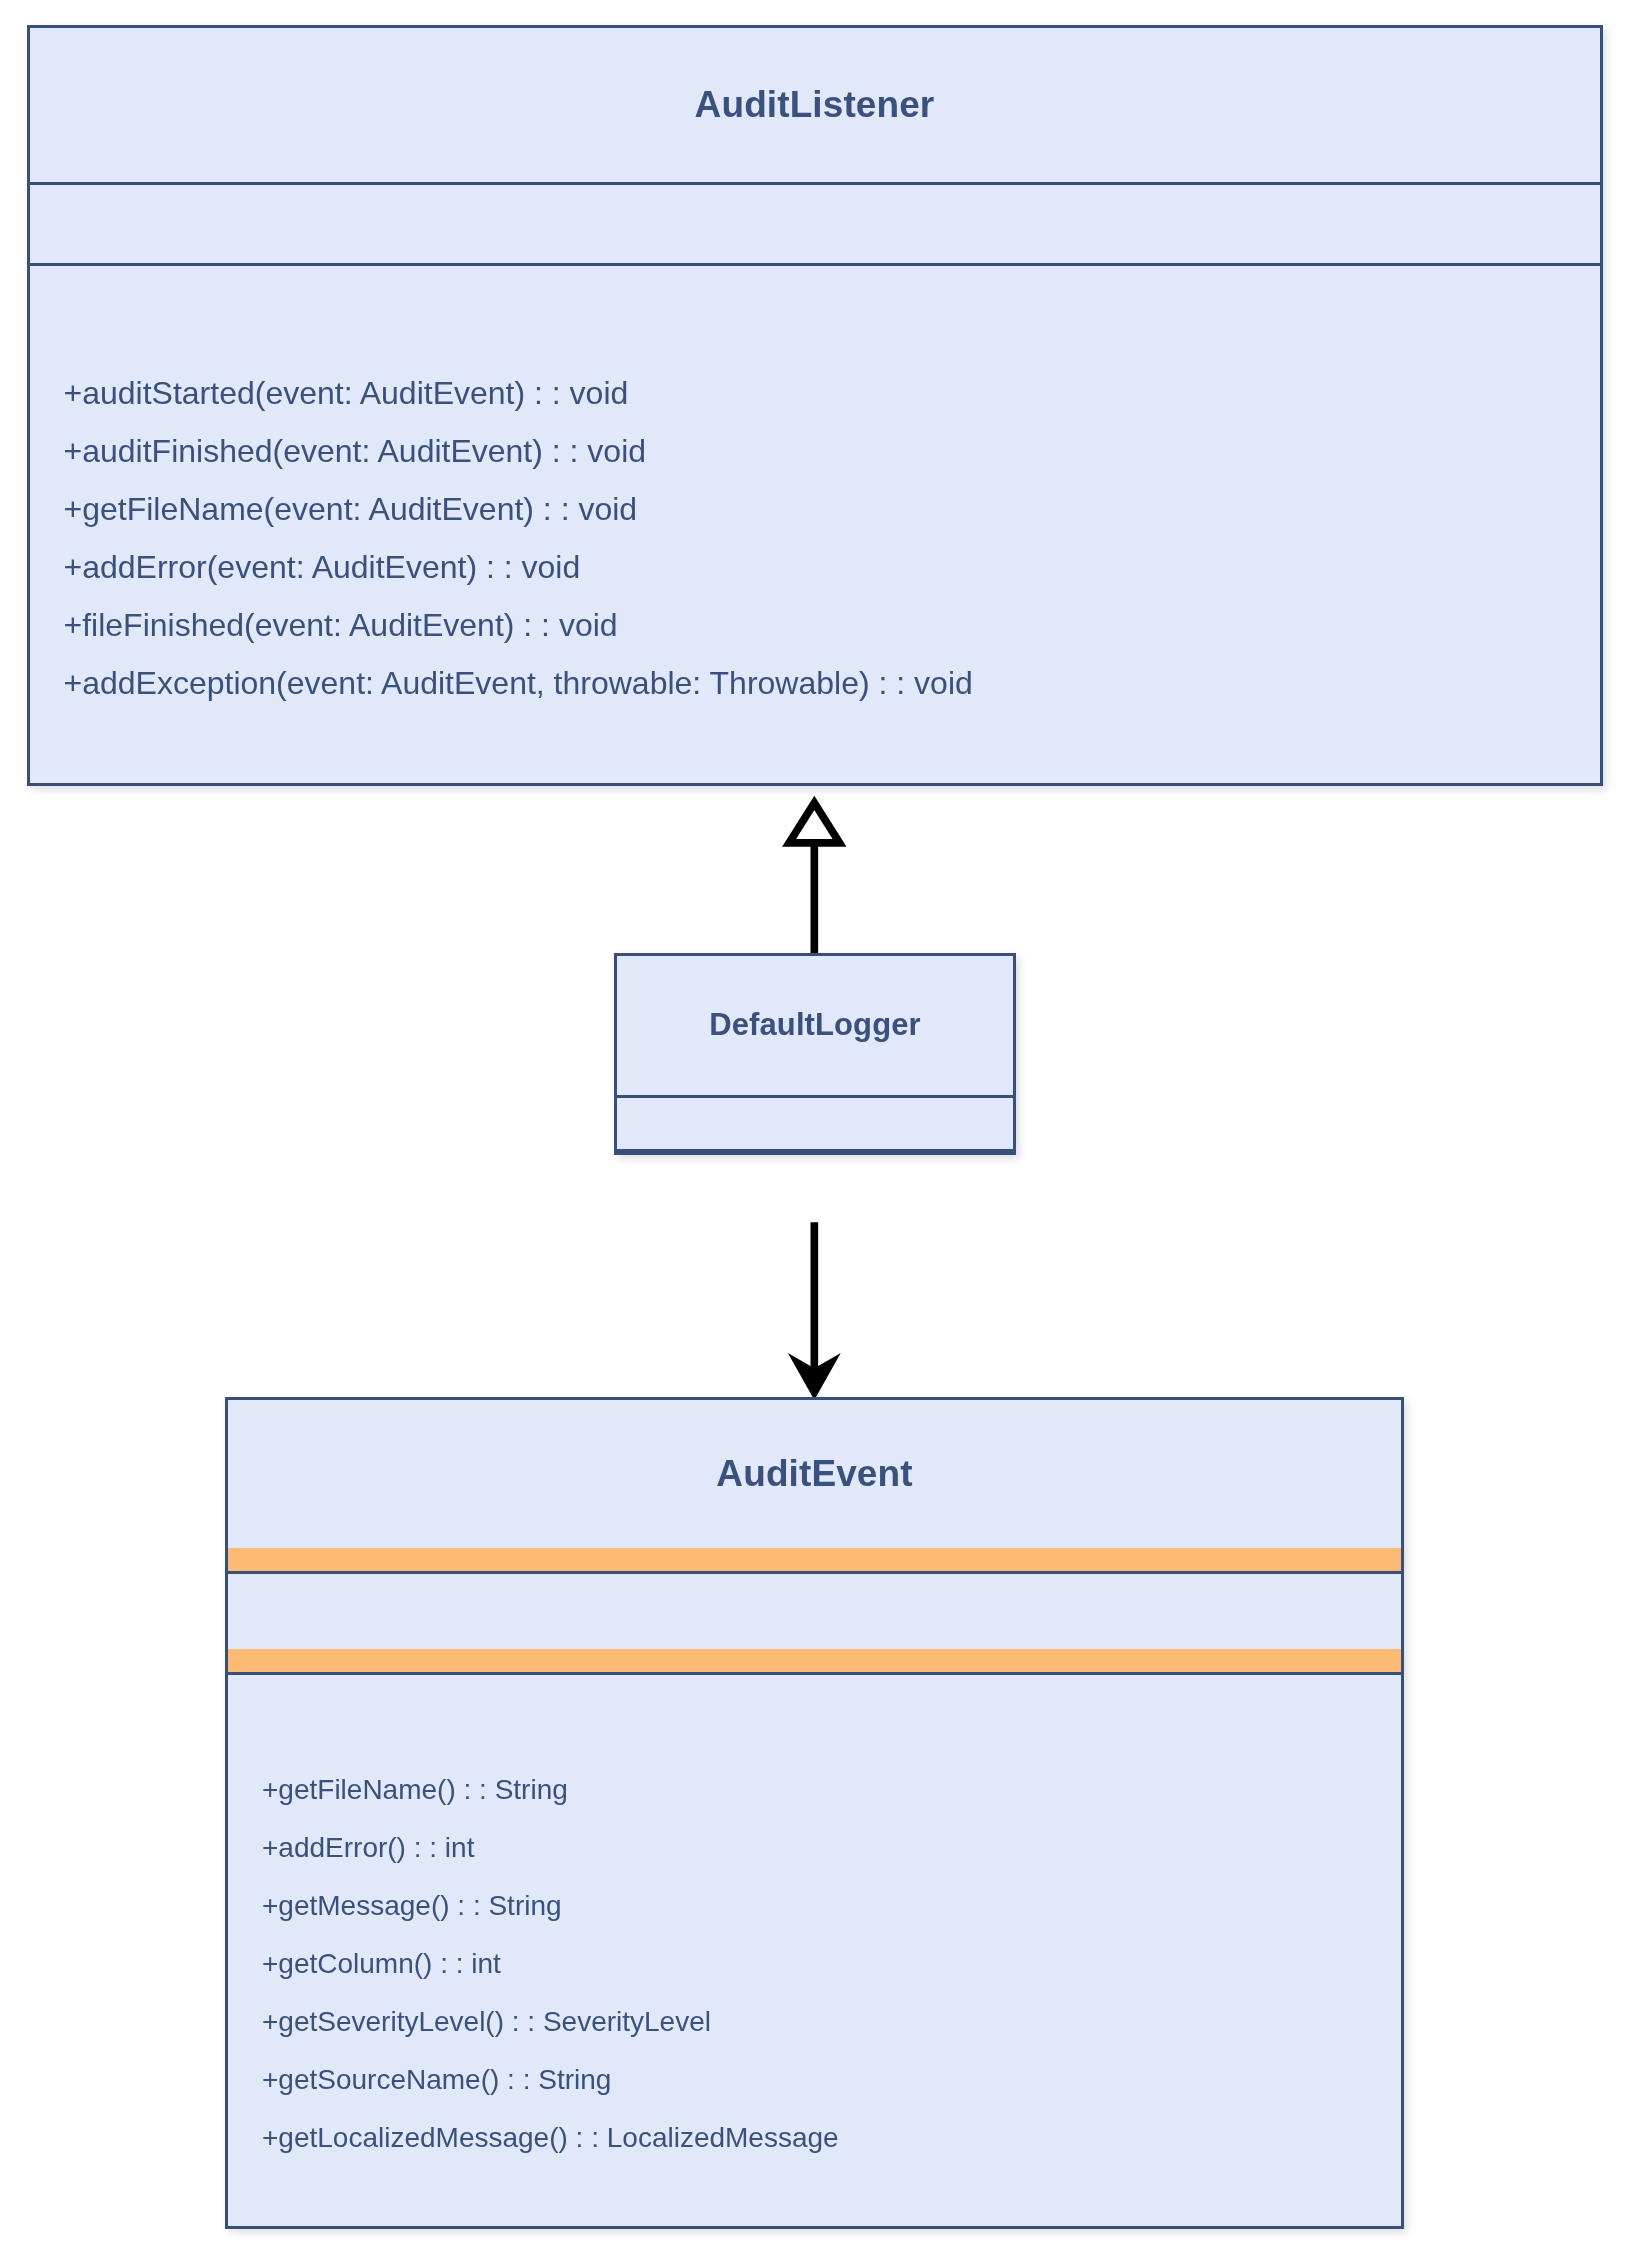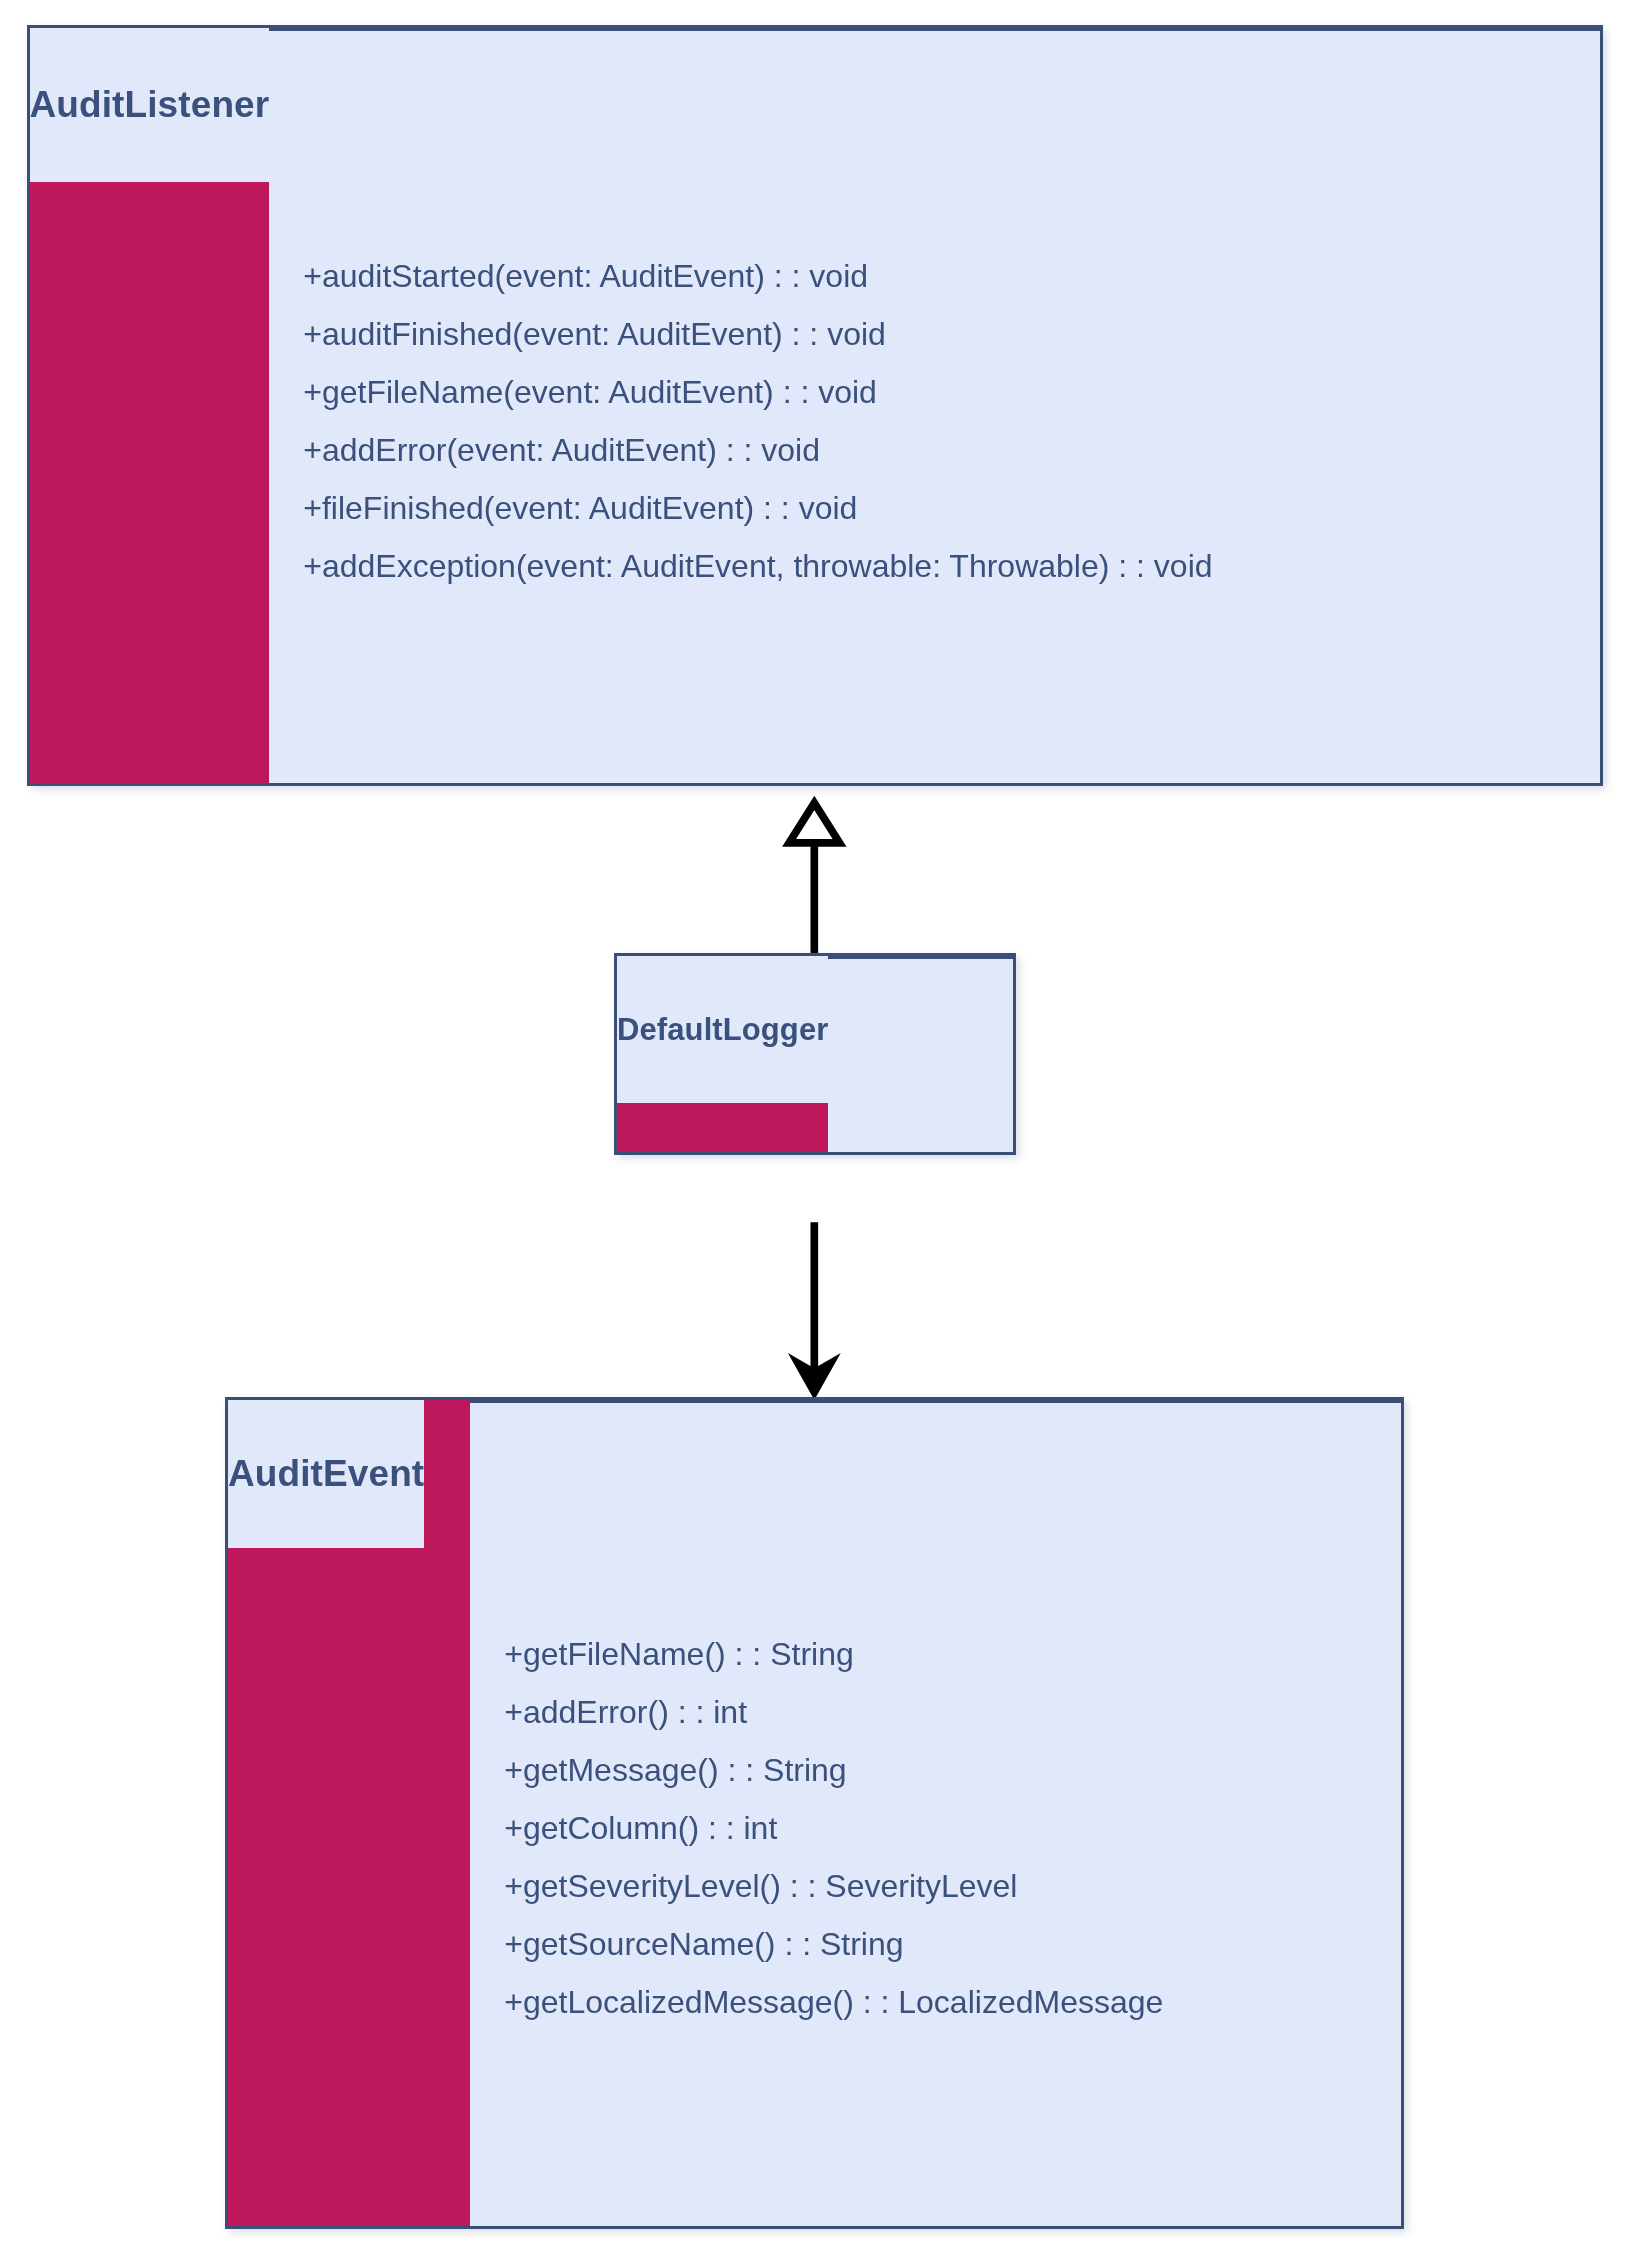--- a/index.html
+++ b/index.html
@@ -22,25 +22,25 @@
     left: 0; top: 0;
     width: 1635px;
     height: 2261px;
     background: #ffffff;
   }
 
   
   .uml-class {
     position: absolute;
     box-sizing: border-box;
-    background: #be185d;
+    background: #fdba74;
     border: 3.5px solid #3a4f78;
     box-shadow: 3.5px 3.5px 8.2px rgba(120,128,150,0.28);
     display: flex;
-    flex-direction: row;
+    flex-direction: column;
   }
 
   .uml-compartment {
     box-sizing: border-box;
     background: #e1e8f9;
     position: relative;
   }
 
   .uml-compartment + .uml-compartment {
     border-top: 3.5px solid #3a4f78;
@@ -115,21 +115,21 @@
     gap: 23px;
   }
   #class-auditevent .uml-title-compartment { height: 148px; }
   #class-auditevent .uml-class-name { font-size: 37px; }
   #class-auditevent .uml-empty-compartment { height: 78px; }
   #class-auditevent .uml-members {
     flex: 1 1 auto;
     padding: 27px 0 0 34px;
   }
   #class-auditevent .uml-member {
-    font-size: 32px;
+    font-size: 28px;
     line-height: 58px;
   }
 
   
   .connector-svg {
     position: absolute;
     overflow: visible;
     pointer-events: none;
   }
 

